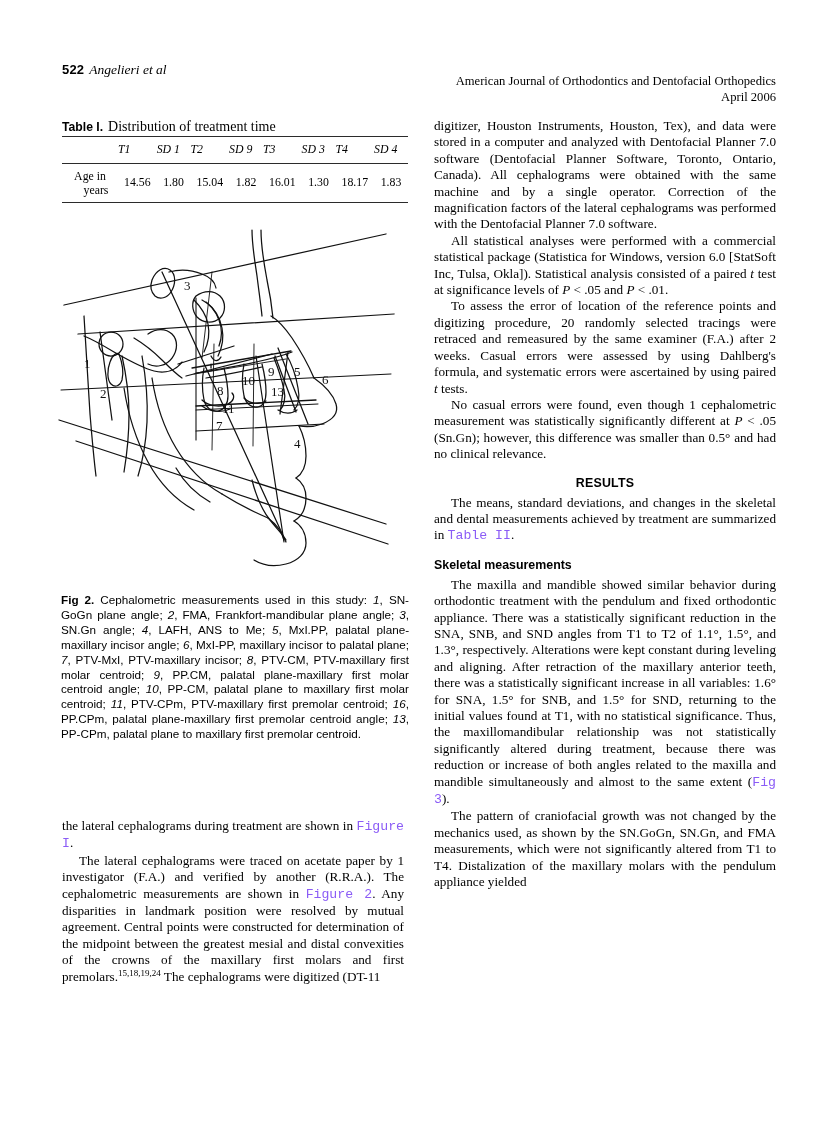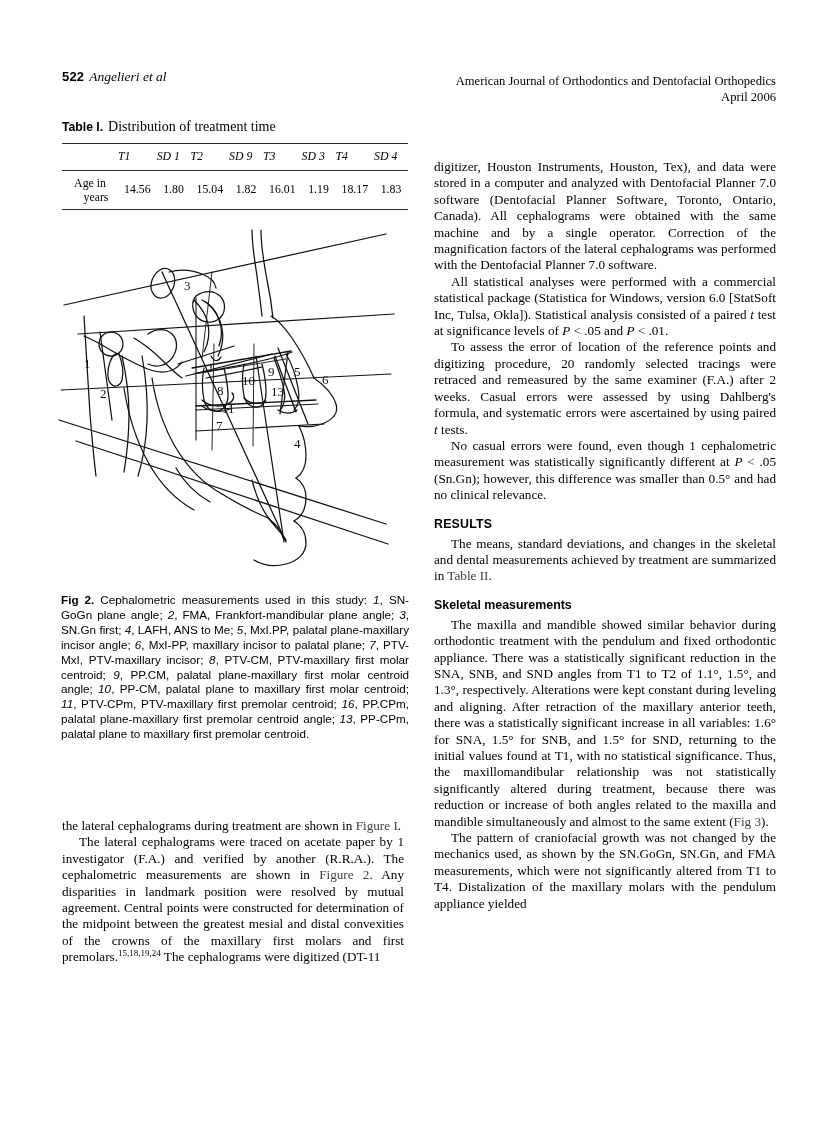--- a/index.html
+++ b/index.html
@@ -24,21 +24,21 @@
   .runhead {
     position: absolute;
     top: 58px;
     left: 62px;
     right: 62px;
     height: 44px;
   }
   .runhead-left {
     position: absolute;
     left: 0;
-    top: 11px;
+    top: 4px;
     font-size: 13.5px;
     line-height: 16px;
     white-space: nowrap;
   }
   .runhead-pageno {
     font-family: "Liberation Sans", sans-serif;
     font-weight: bold;
     font-size: 13px;
     letter-spacing: 0.2px;
   }
@@ -58,64 +58,64 @@
     line-height: 15.5px;
     white-space: nowrap;
   }
 
   
   .col {
     position: absolute;
     width: 342px;
     text-align: justify;
   }
-  .col-right { left: 434px; top: 118px; margin-top: 41px; }
+  .col-right { left: 434px; top: 118px; }
 
   p.body {
     margin: 0 0 0 0;
     font-size: 13.2px;
     line-height: 16.4px;
     text-align: justify;
     text-justify: inter-word;
     hyphens: none;
   }
   p.body.indent { text-indent: 17px; }
 
   h3.subhead {
     font-family: "Liberation Sans", sans-serif;
     font-weight: bold;
     font-size: 12.4px;
     line-height: 15px;
     margin: 13px 0 4px 0;
     text-align: left;
   }
-  h3.subhead.caps { letter-spacing: 0.2px; }
+  h3.subhead.caps { letter-spacing: 0.2px; text-align: center; }
 
   a.xref, .xref {
-    color: #404040;
+    color: #8b5cf6;
     text-decoration: none;
+    font-family: Liberation Mono, monospace;
   }
   sup.refmark {
     font-size: 9px;
     vertical-align: super;
     line-height: 0;
   }
   .ital { font-style: italic; }
 
   
   .table-block {
     position: absolute;
     left: 62px;
     top: 118px;
     width: 346px;
   }
   .table-caption {
     font-size: 13.4px;
     line-height: 17px;
-    margin-bottom: 7px;
     white-space: nowrap;
   }
   .table-caption .tlabel {
     font-family: "Liberation Sans", sans-serif;
     font-weight: bold;
     font-size: 12.2px;
   }
   .table-caption .ttitle {
     font-family: "Liberation Serif", serif;
     font-size: 14px;
@@ -229,21 +229,21 @@
         <tr>
           <td class="rowlabel">
             <span>Age in</span>
             <span class="l2">years</span>
           </td>
           <td>14.56</td>
           <td>1.80</td>
           <td>15.04</td>
           <td>1.82</td>
           <td>16.01</td>
-          <td>1.19</td>
+          <td>1.30</td>
           <td>18.17</td>
           <td>1.83</td>
         </tr>
       </tbody>
     </table>
   </div>
 
   <div class="figure-block">
     <div class="figure-image">
       <svg width="352" height="355" viewBox="0 0 352 355" xmlns="http://www.w3.org/2000/svg">
@@ -369,21 +369,21 @@
           <text x="215" y="168">13</text>
         </g>
       </svg>
     </div>
 
     <div class="fig-caption">
       <span class="figlabel">Fig 2.</span>
       <span>Cephalometric measurements used in this study:</span>
       <span class="num">1</span>, <span>SN-GoGn plane angle</span>;
       <span class="num">2</span>, <span>FMA, Frankfort-mandibular plane angle</span>;
-      <span class="num">3</span>, <span>SN.Gn first</span>;
+      <span class="num">3</span>, <span>SN.Gn angle</span>;
       <span class="num">4</span>, <span>LAFH, ANS to Me</span>;
       <span class="num">5</span>, <span>MxI.PP, palatal plane-maxillary incisor angle</span>;
       <span class="num">6</span>, <span>MxI-PP, maxillary incisor to palatal plane</span>;
       <span class="num">7</span>, <span>PTV-MxI, PTV-maxillary incisor</span>;
       <span class="num">8</span>, <span>PTV-CM, PTV-maxillary first molar centroid</span>;
       <span class="num">9</span>, <span>PP.CM, palatal plane-maxillary first molar centroid angle</span>;
       <span class="num">10</span>, <span>PP-CM, palatal plane to maxillary first molar centroid</span>;
       <span class="num">11</span>, <span>PTV-CPm, PTV-maxillary first premolar centroid</span>;
       <span class="num">16</span>, <span>PP.CPm, palatal plane-maxillary first premolar centroid angle</span>;
       <span class="num">13</span>, <span>PP-CPm, palatal plane to maxillary first premolar centroid.</span>

